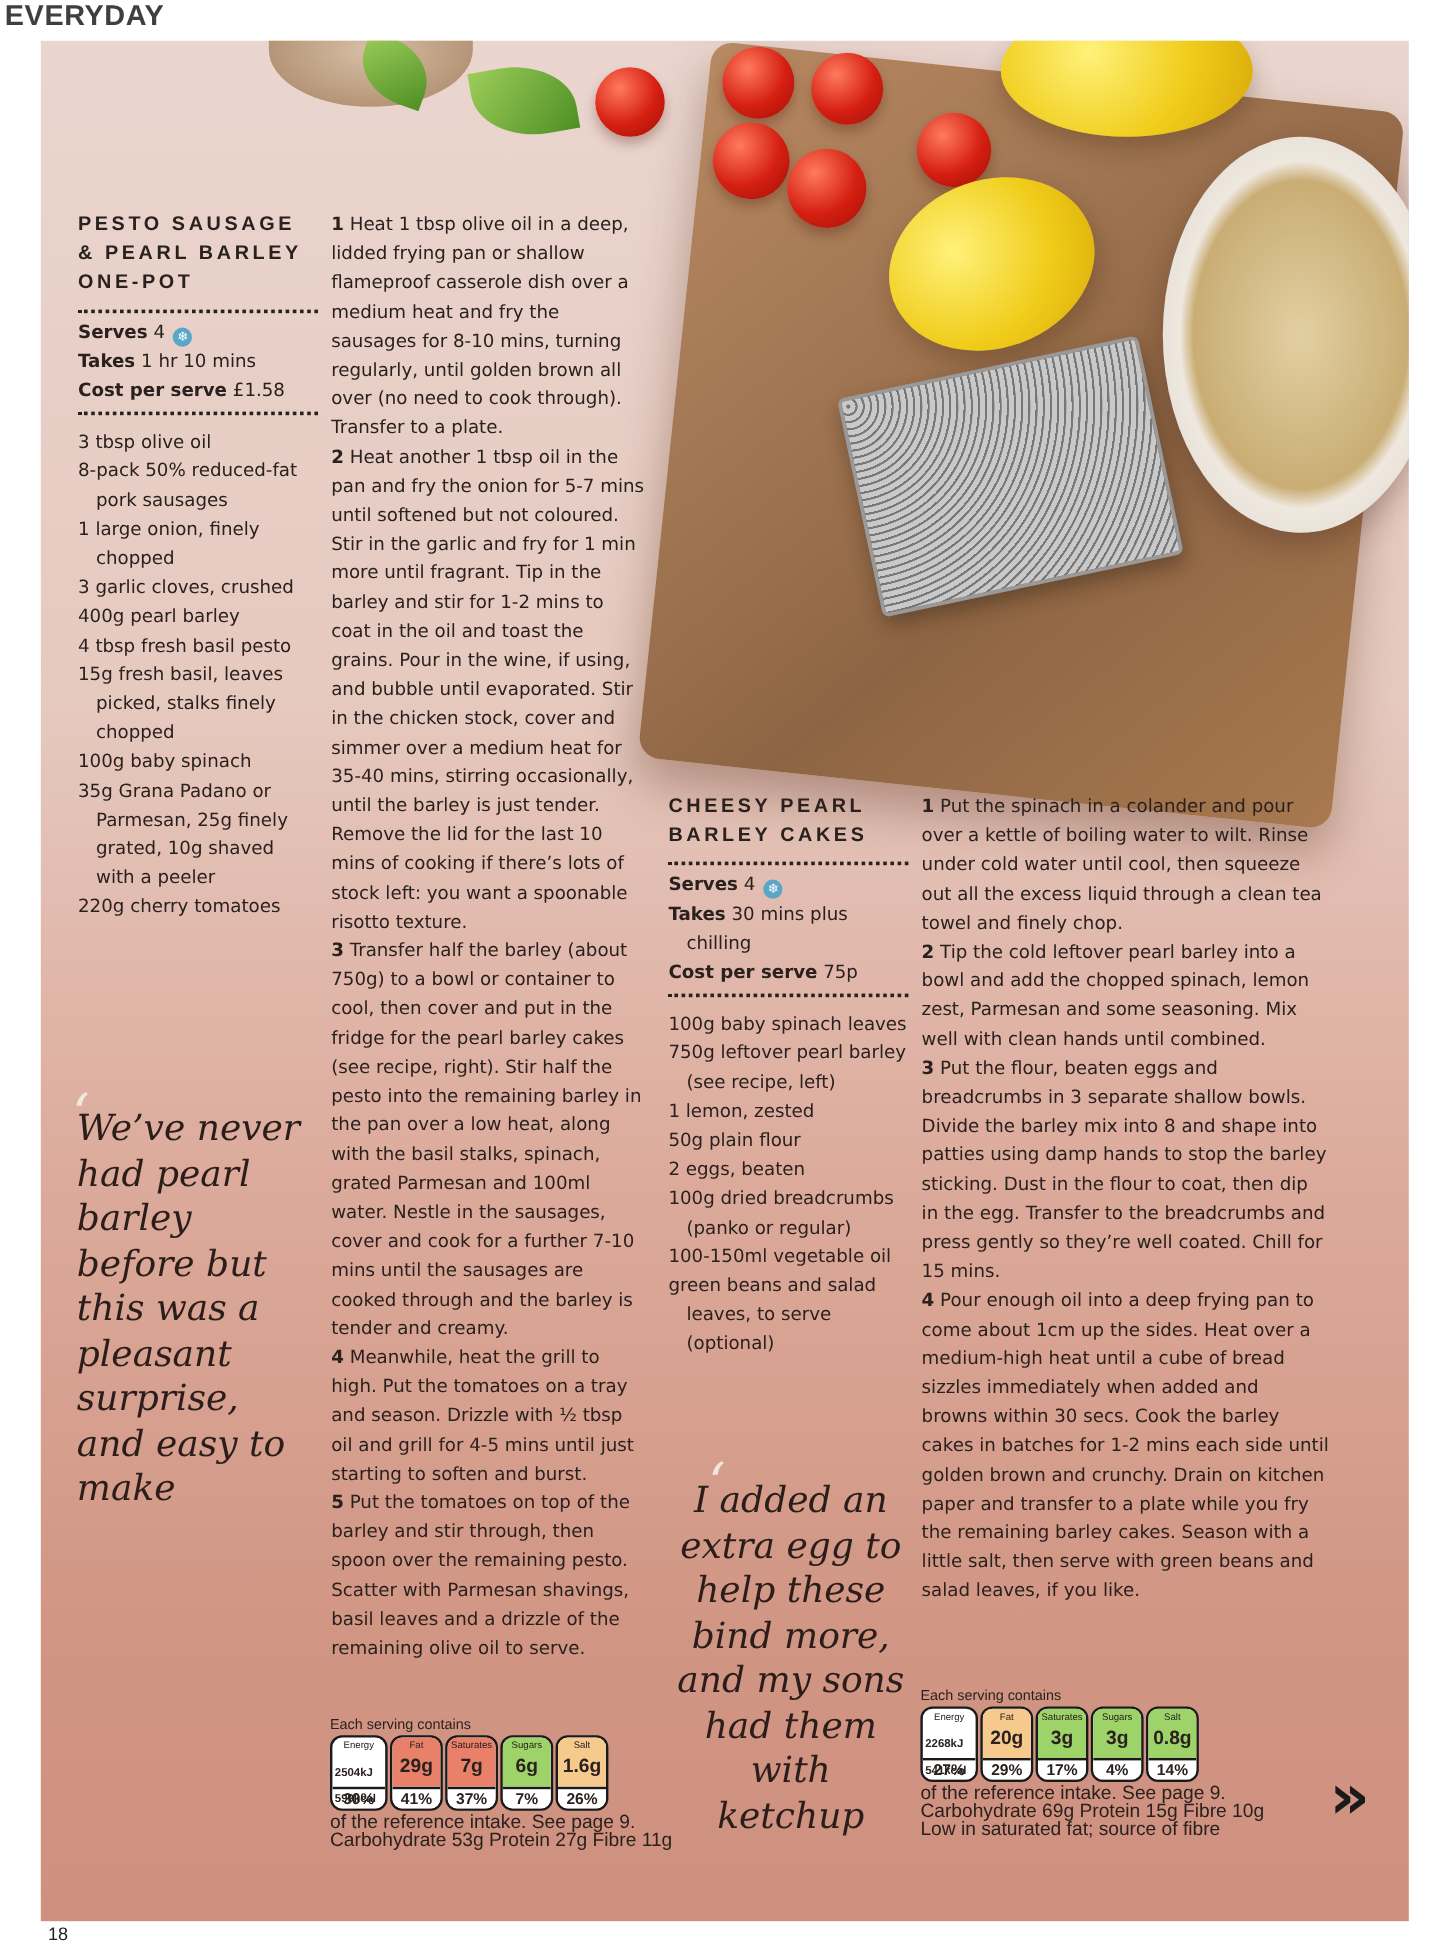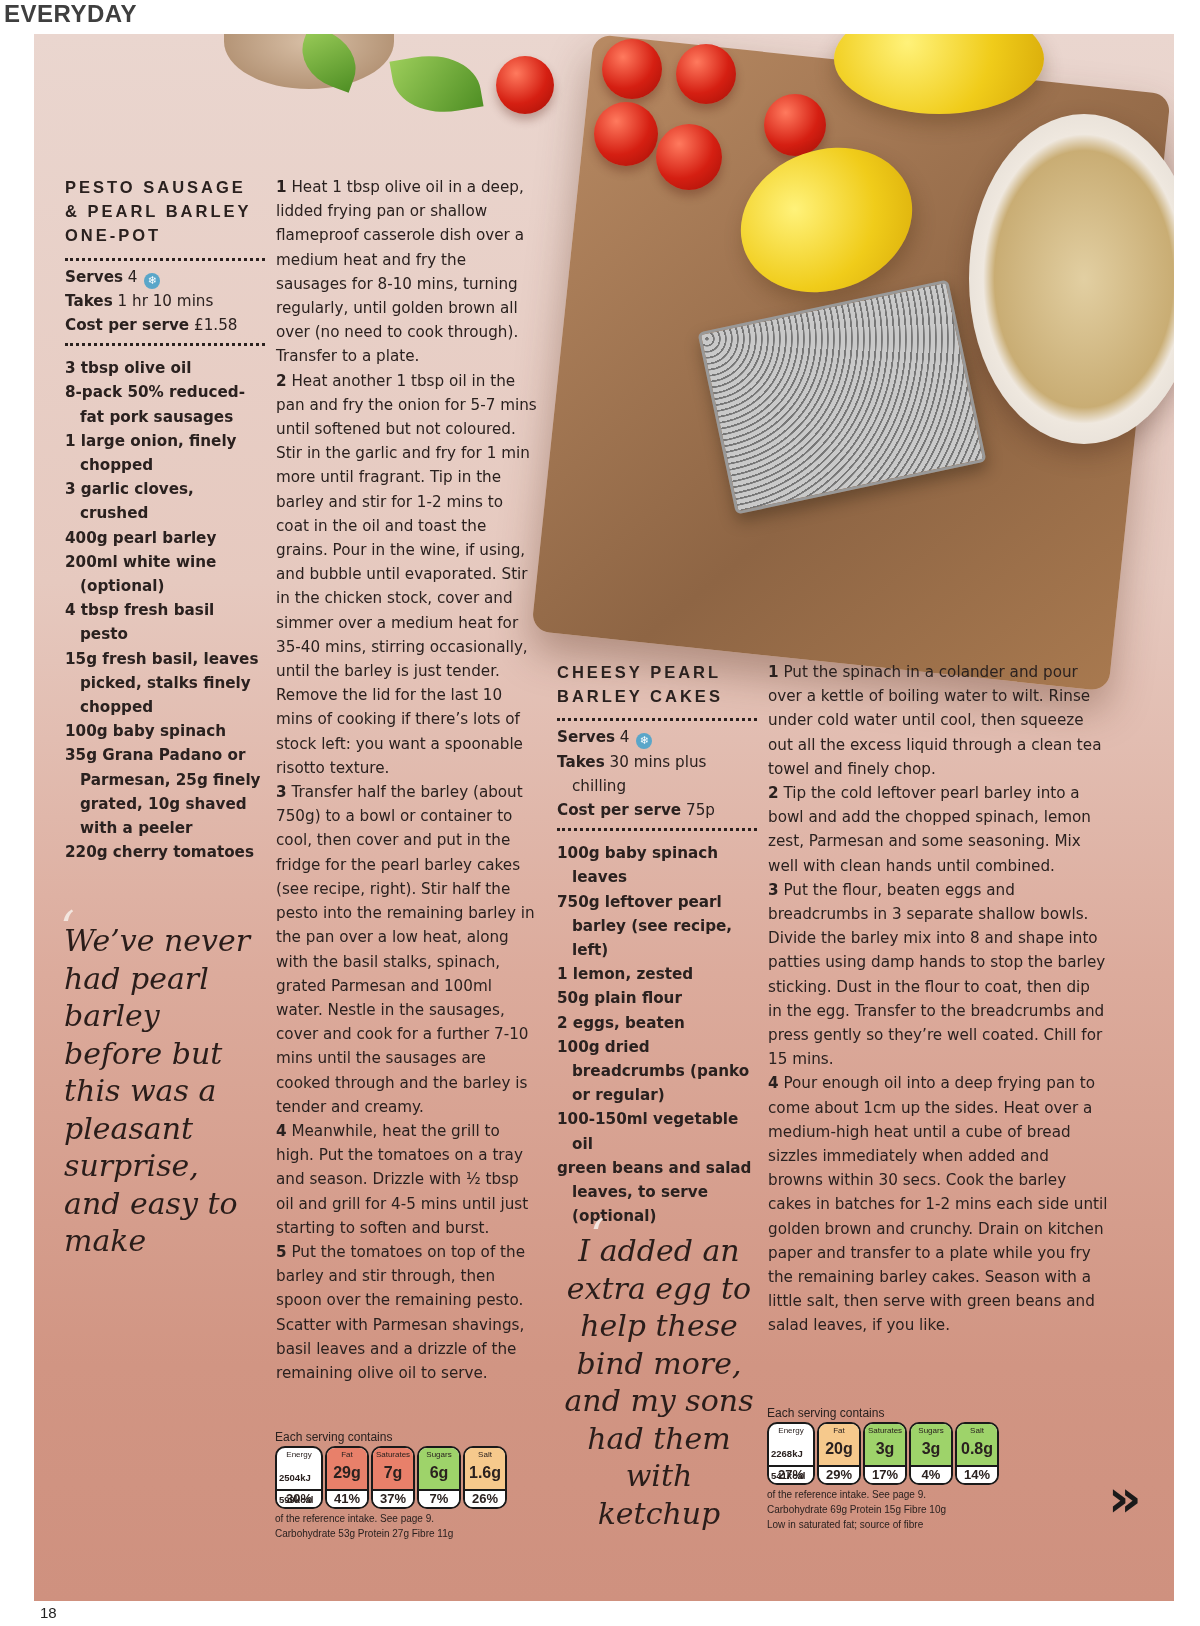--- a/index.html
+++ b/index.html
@@ -63,41 +63,41 @@
     letter-spacing: 3px; line-height: 24.2px; margin: 0;
   }
   .dots { border-top: 3px dotted #2a211f; margin: 6px 0 4px 0; height: 0; }
   .meta b { font-weight: bold; }
   .snow {
     display: inline-block; width: 16px; height: 16px; border-radius: 50%;
     background: #5aa6c9; color: #fff; font-size: 11px; line-height: 16px; text-align: center;
     vertical-align: -2px; margin-left: 2px;
   }
   ul.ing { list-style: none; margin: 0; padding: 0; }
-  ul.ing li { padding-left: 15px; text-indent: -15px; font-weight: bold; }
+  ul.ing li { padding-left: 15px; text-indent: -15px; }
   .method p { margin: 0; }
   .method b { font-weight: bold; }
   .quote {
     position: absolute; font-family: "DejaVu Serif", serif; font-style: italic;
     font-size: 30px; line-height: 37.5px; color: #2a1d1a;
   }
   .quote .mark { color: #f3e6df; font-size: 46px; position: absolute; }
   .nut-head { font-family: "Liberation Sans", sans-serif; font-size: 12px; margin-bottom: 2px; }
   .nut-row { display: flex; gap: 2px; align-items: flex-end; }
   .nut-cell {
     width: 40px; border: 2px solid #1a1a1a; border-radius: 10px 10px 10px 10px;
     background: #fff; text-align: center; font-family: "Liberation Sans", sans-serif; overflow: hidden;
   }
   .nut-cell .top { padding: 1px 0 0 0; height: 40px; }
   .nut-cell .lbl { font-size: 8px; line-height: 12px; }
   .nut-cell .val { font-size: 16px; font-weight: bold; line-height: 24px; }
   .nut-cell .energy { font-size: 9.5px; line-height: 10px; font-weight: bold; text-align: left; padding-left: 2px; margin-top: 12px; }
   .nut-cell .pct { border-top: 2px solid #1a1a1a; background: #fff; font-size: 13px; font-weight: bold; line-height: 16px; }
   .nut-cell.e { width: 44px; }
-  .nut-foot { font-family: "Liberation Sans", sans-serif; font-size: 10px; line-height: 15px; margin-top: 2px; }
+  .nut-foot { font-family: "Liberation Sans", sans-serif; font-size: 16px; line-height: 15px; margin-top: 2px; }
   .next-arrow {
     position: absolute; left: 1108px; top: 1468px; font-size: 52px; font-weight: bold;
     color: #1a1a1a; letter-spacing: -14px; font-family: "DejaVu Sans", sans-serif;
   }
 </style>
 </head>
 <body>
 
 <div class="section-label">EVERYDAY</div>
 
@@ -132,21 +132,20 @@
       <div><b>Takes</b> <span>1 hr 10 mins</span></div>
       <div><b>Cost per serve</b> <span>£1.58</span></div>
     </div>
     <div class="dots" style="margin-bottom:10px"></div>
     <ul class="ing">
       <li>3 tbsp olive oil</li>
       <li>8-pack 50% reduced-fat pork sausages</li>
       <li>1 large onion, finely chopped</li>
       <li>3 garlic cloves, crushed</li>
       <li>400g pearl barley</li>
-      <li>200ml white wine (optional)</li>
       <li>4 tbsp fresh basil pesto</li>
       <li>15g fresh basil, leaves picked, stalks finely chopped</li>
       <li>100g baby spinach</li>
       <li>35g Grana Padano or Parmesan, 25g finely grated, 10g shaved with a peeler</li>
       <li>220g cherry tomatoes</li>
     </ul>
   </div>
 
   <div class="quote" style="left:30px;top:888px;width:200px;">
     <span class="mark" style="left:-4px;top:-12px">‘</span>

